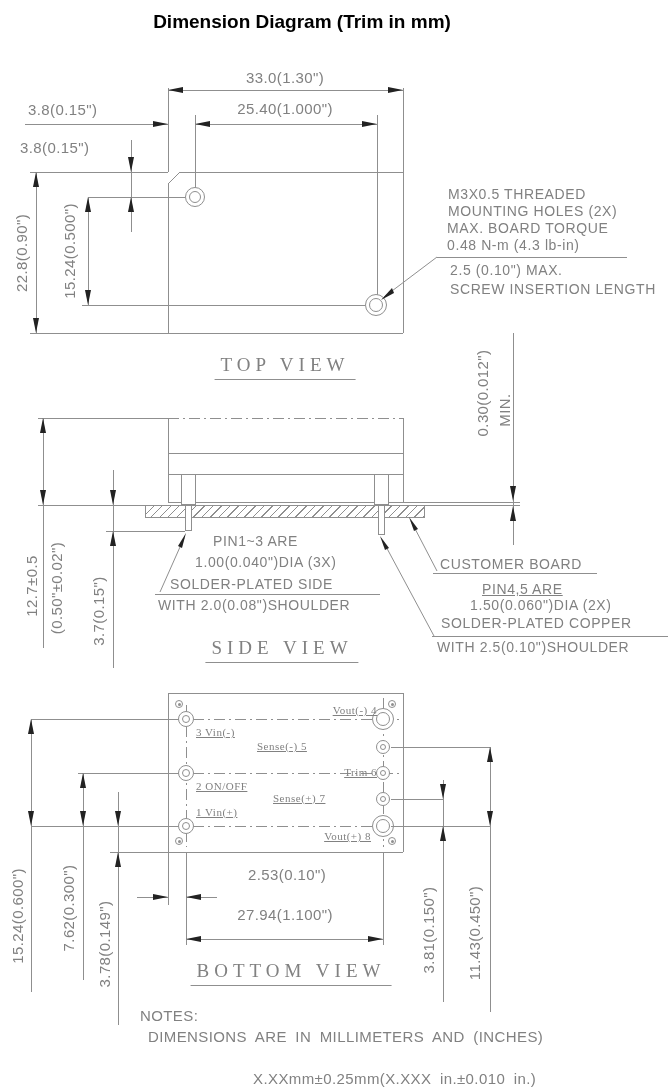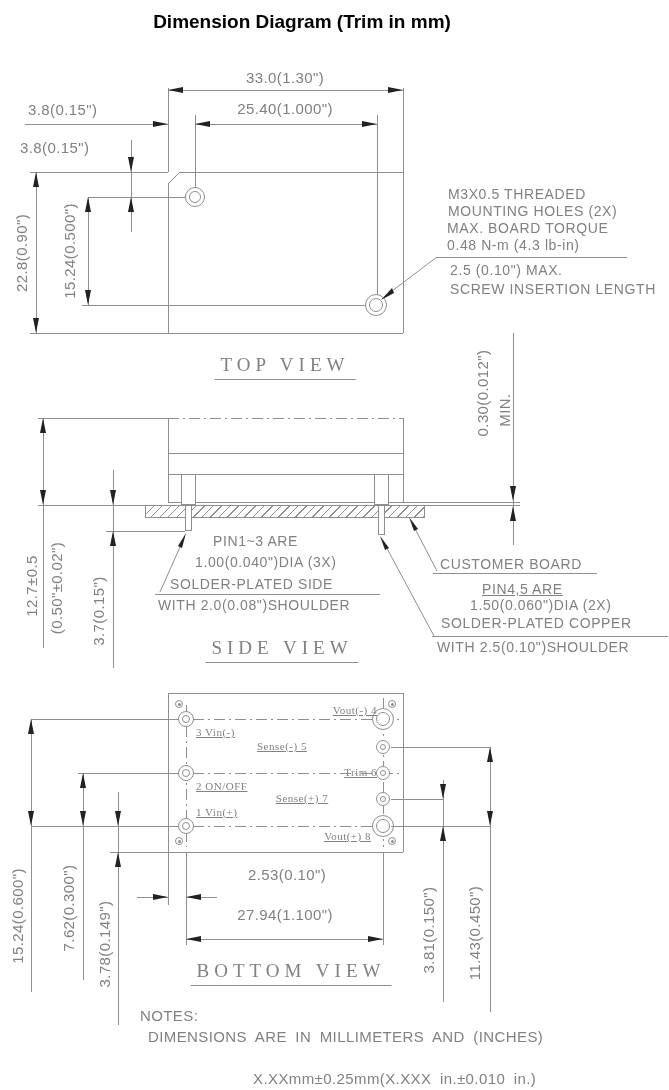--- a/index.html
+++ b/index.html
@@ -174,21 +174,21 @@
   <div class="circ" style="left:380px;top:796px;width:6px;height:6px;"></div>
   <div class="circ" style="left:372px;top:815px;width:22px;height:22px;"></div>
   <div class="circ" style="left:376px;top:819px;width:14px;height:14px;"></div>
 
   <div class="t serif" style="left:196px;top:726px;">3 Vin(-)</div>
   <div class="t serif" style="left:196px;top:780px;">2 ON/OFF</div>
   <div class="t serif" style="left:196px;top:806px;">1 Vin(+)</div>
   <div class="t serif" style="left:257px;top:704px;width:120px;text-align:right;">Vout(-) 4</div>
   <div class="t serif" style="left:257px;top:740px;width:120px;">Sense(-) 5</div>
   <div class="t serif" style="left:257px;top:766px;width:120px;text-align:right;">Trim 6</div>
-  <div class="t serif" style="left:242px;top:792px;width:120px;text-align:center;">Sense(+) 7</div>
+  <div class="t serif" style="left:273px;top:792px;width:120px;text-align:left;">Sense(+) 7</div>
   <div class="t serif" style="left:251px;top:830px;width:120px;text-align:right;">Vout(+) 8</div>
 
   <div class="ln" style="left:31px;top:719px;width:147px;height:1px;"></div>
   <div class="ln" style="left:78px;top:773px;width:100px;height:1px;"></div>
   <div class="ln" style="left:31px;top:826px;width:147px;height:1px;"></div>
   <div class="ln" style="left:110px;top:852px;width:58px;height:1px;"></div>
   <div class="ln" style="left:391px;top:747px;width:99px;height:1px;"></div>
   <div class="ln" style="left:391px;top:799px;width:52px;height:1px;"></div>
   <div class="ln" style="left:391px;top:826px;width:99px;height:1px;"></div>
   <div class="ln" style="left:168px;top:852px;width:1px;height:53px;"></div>

